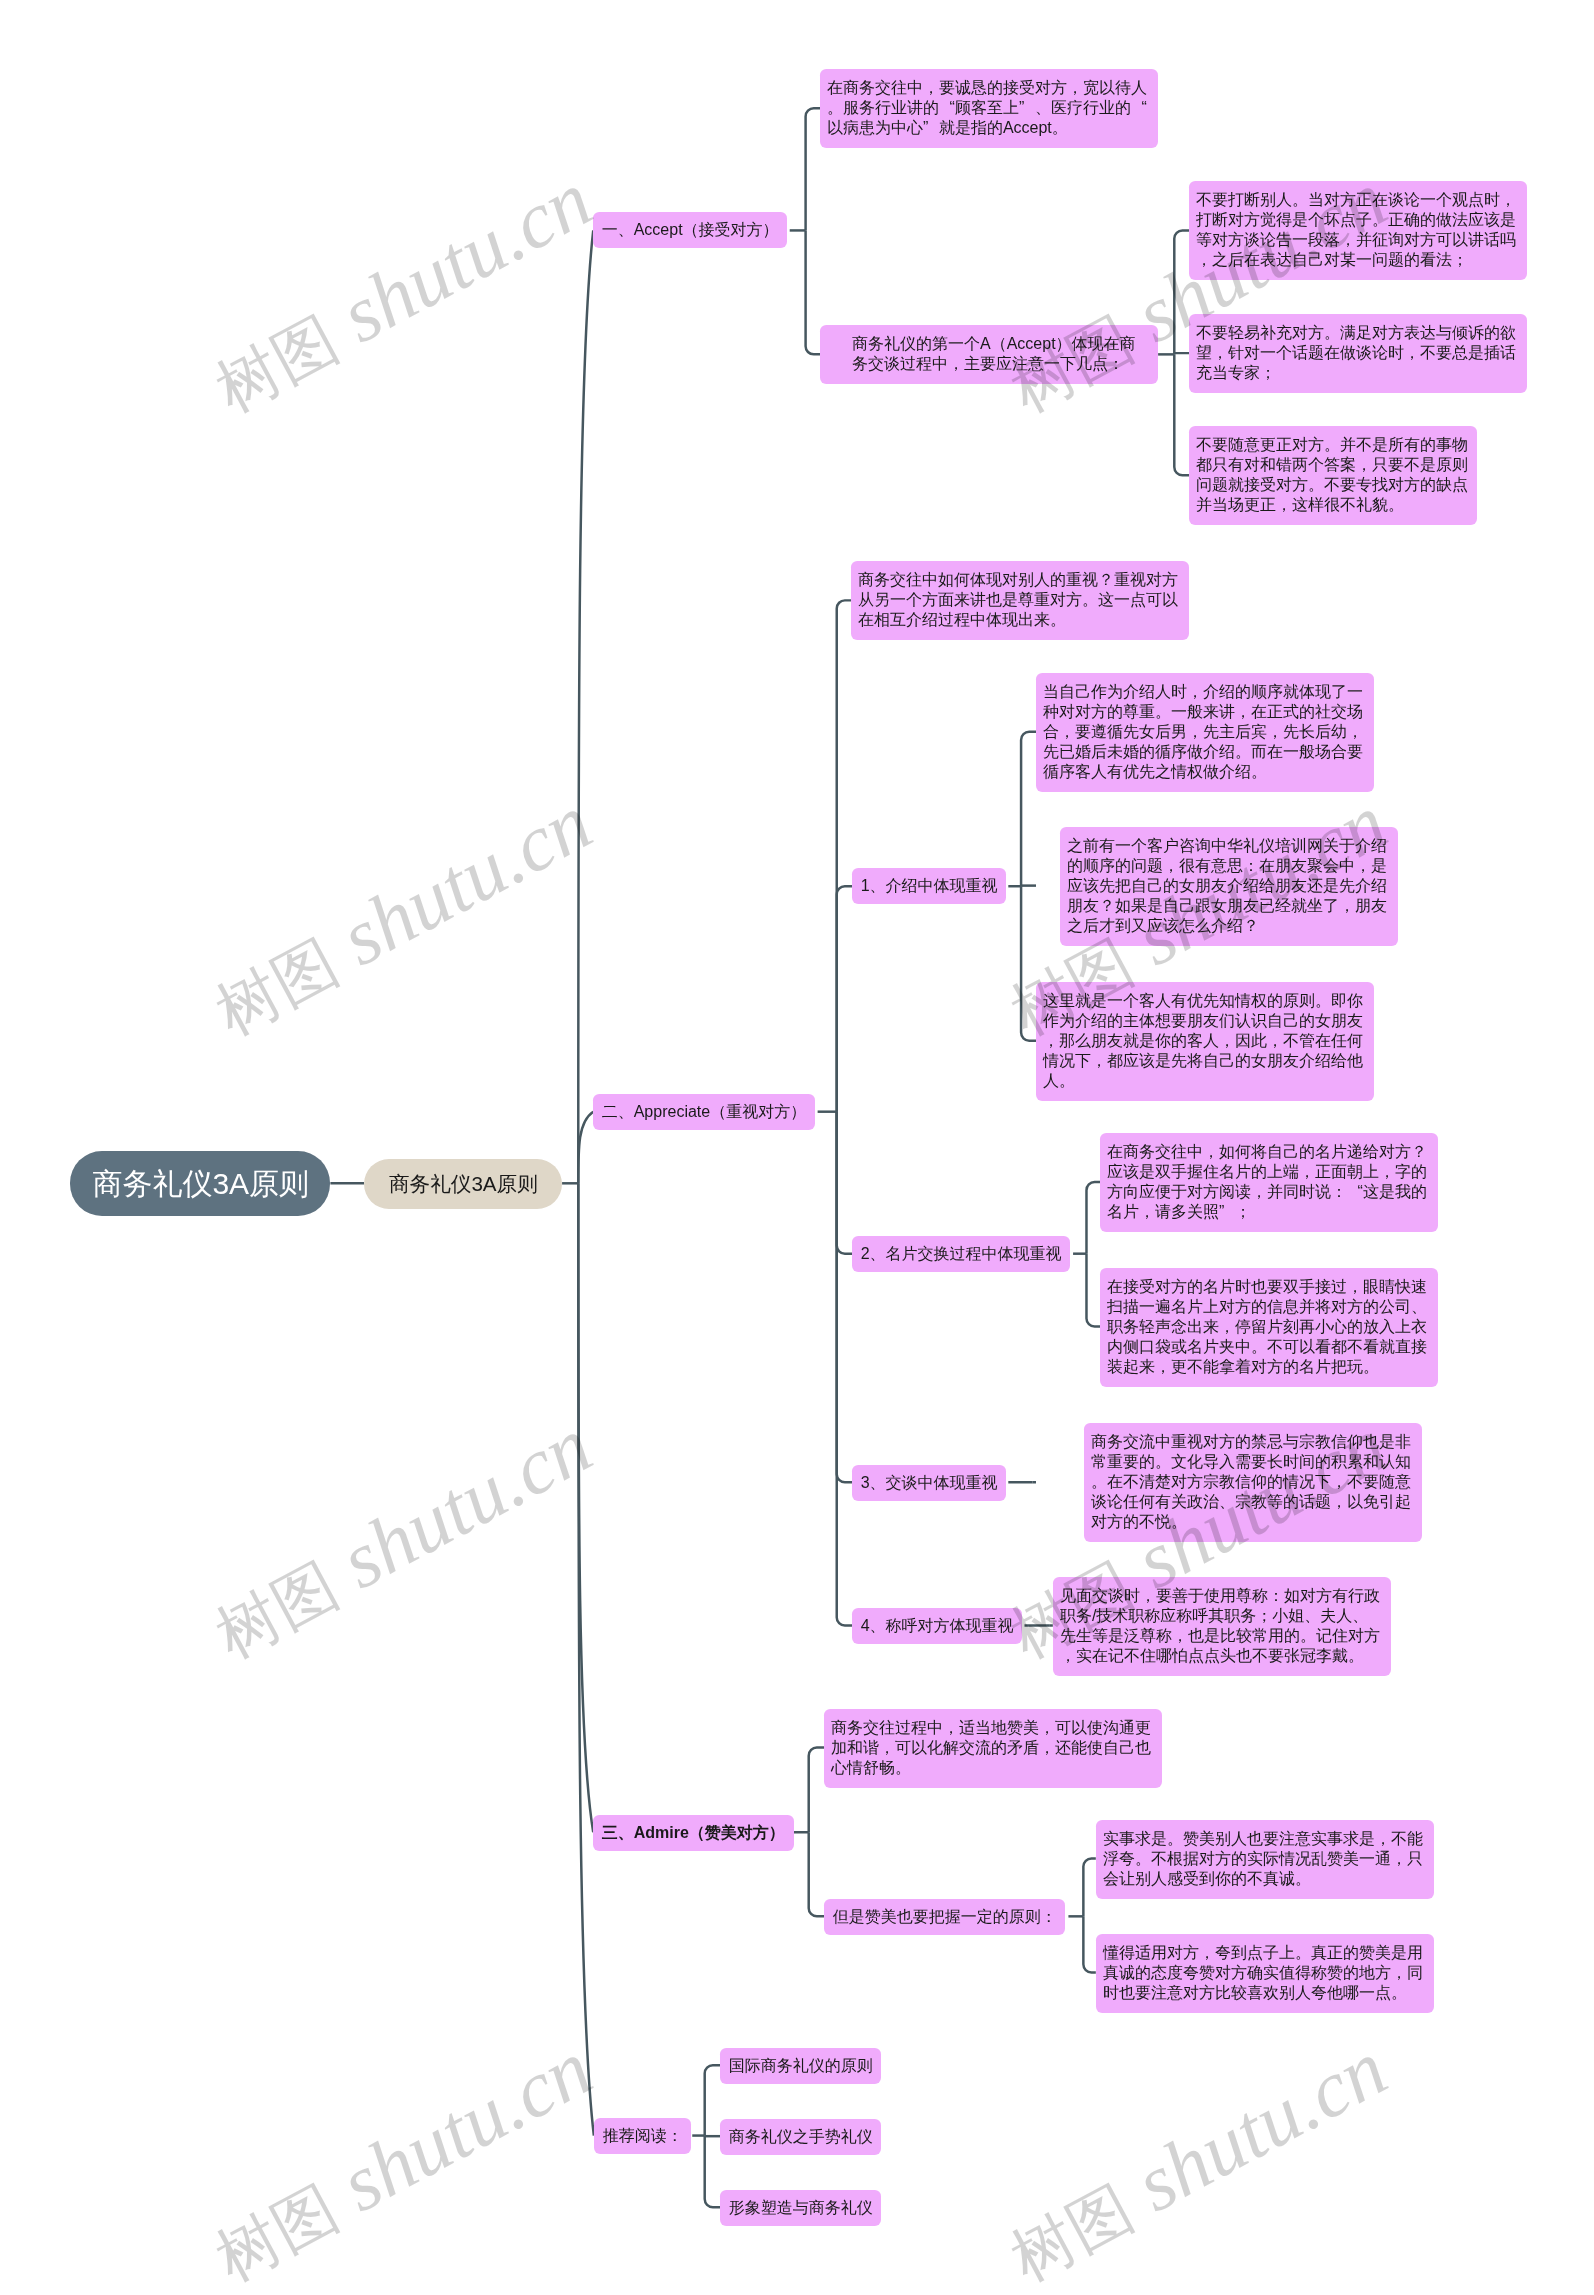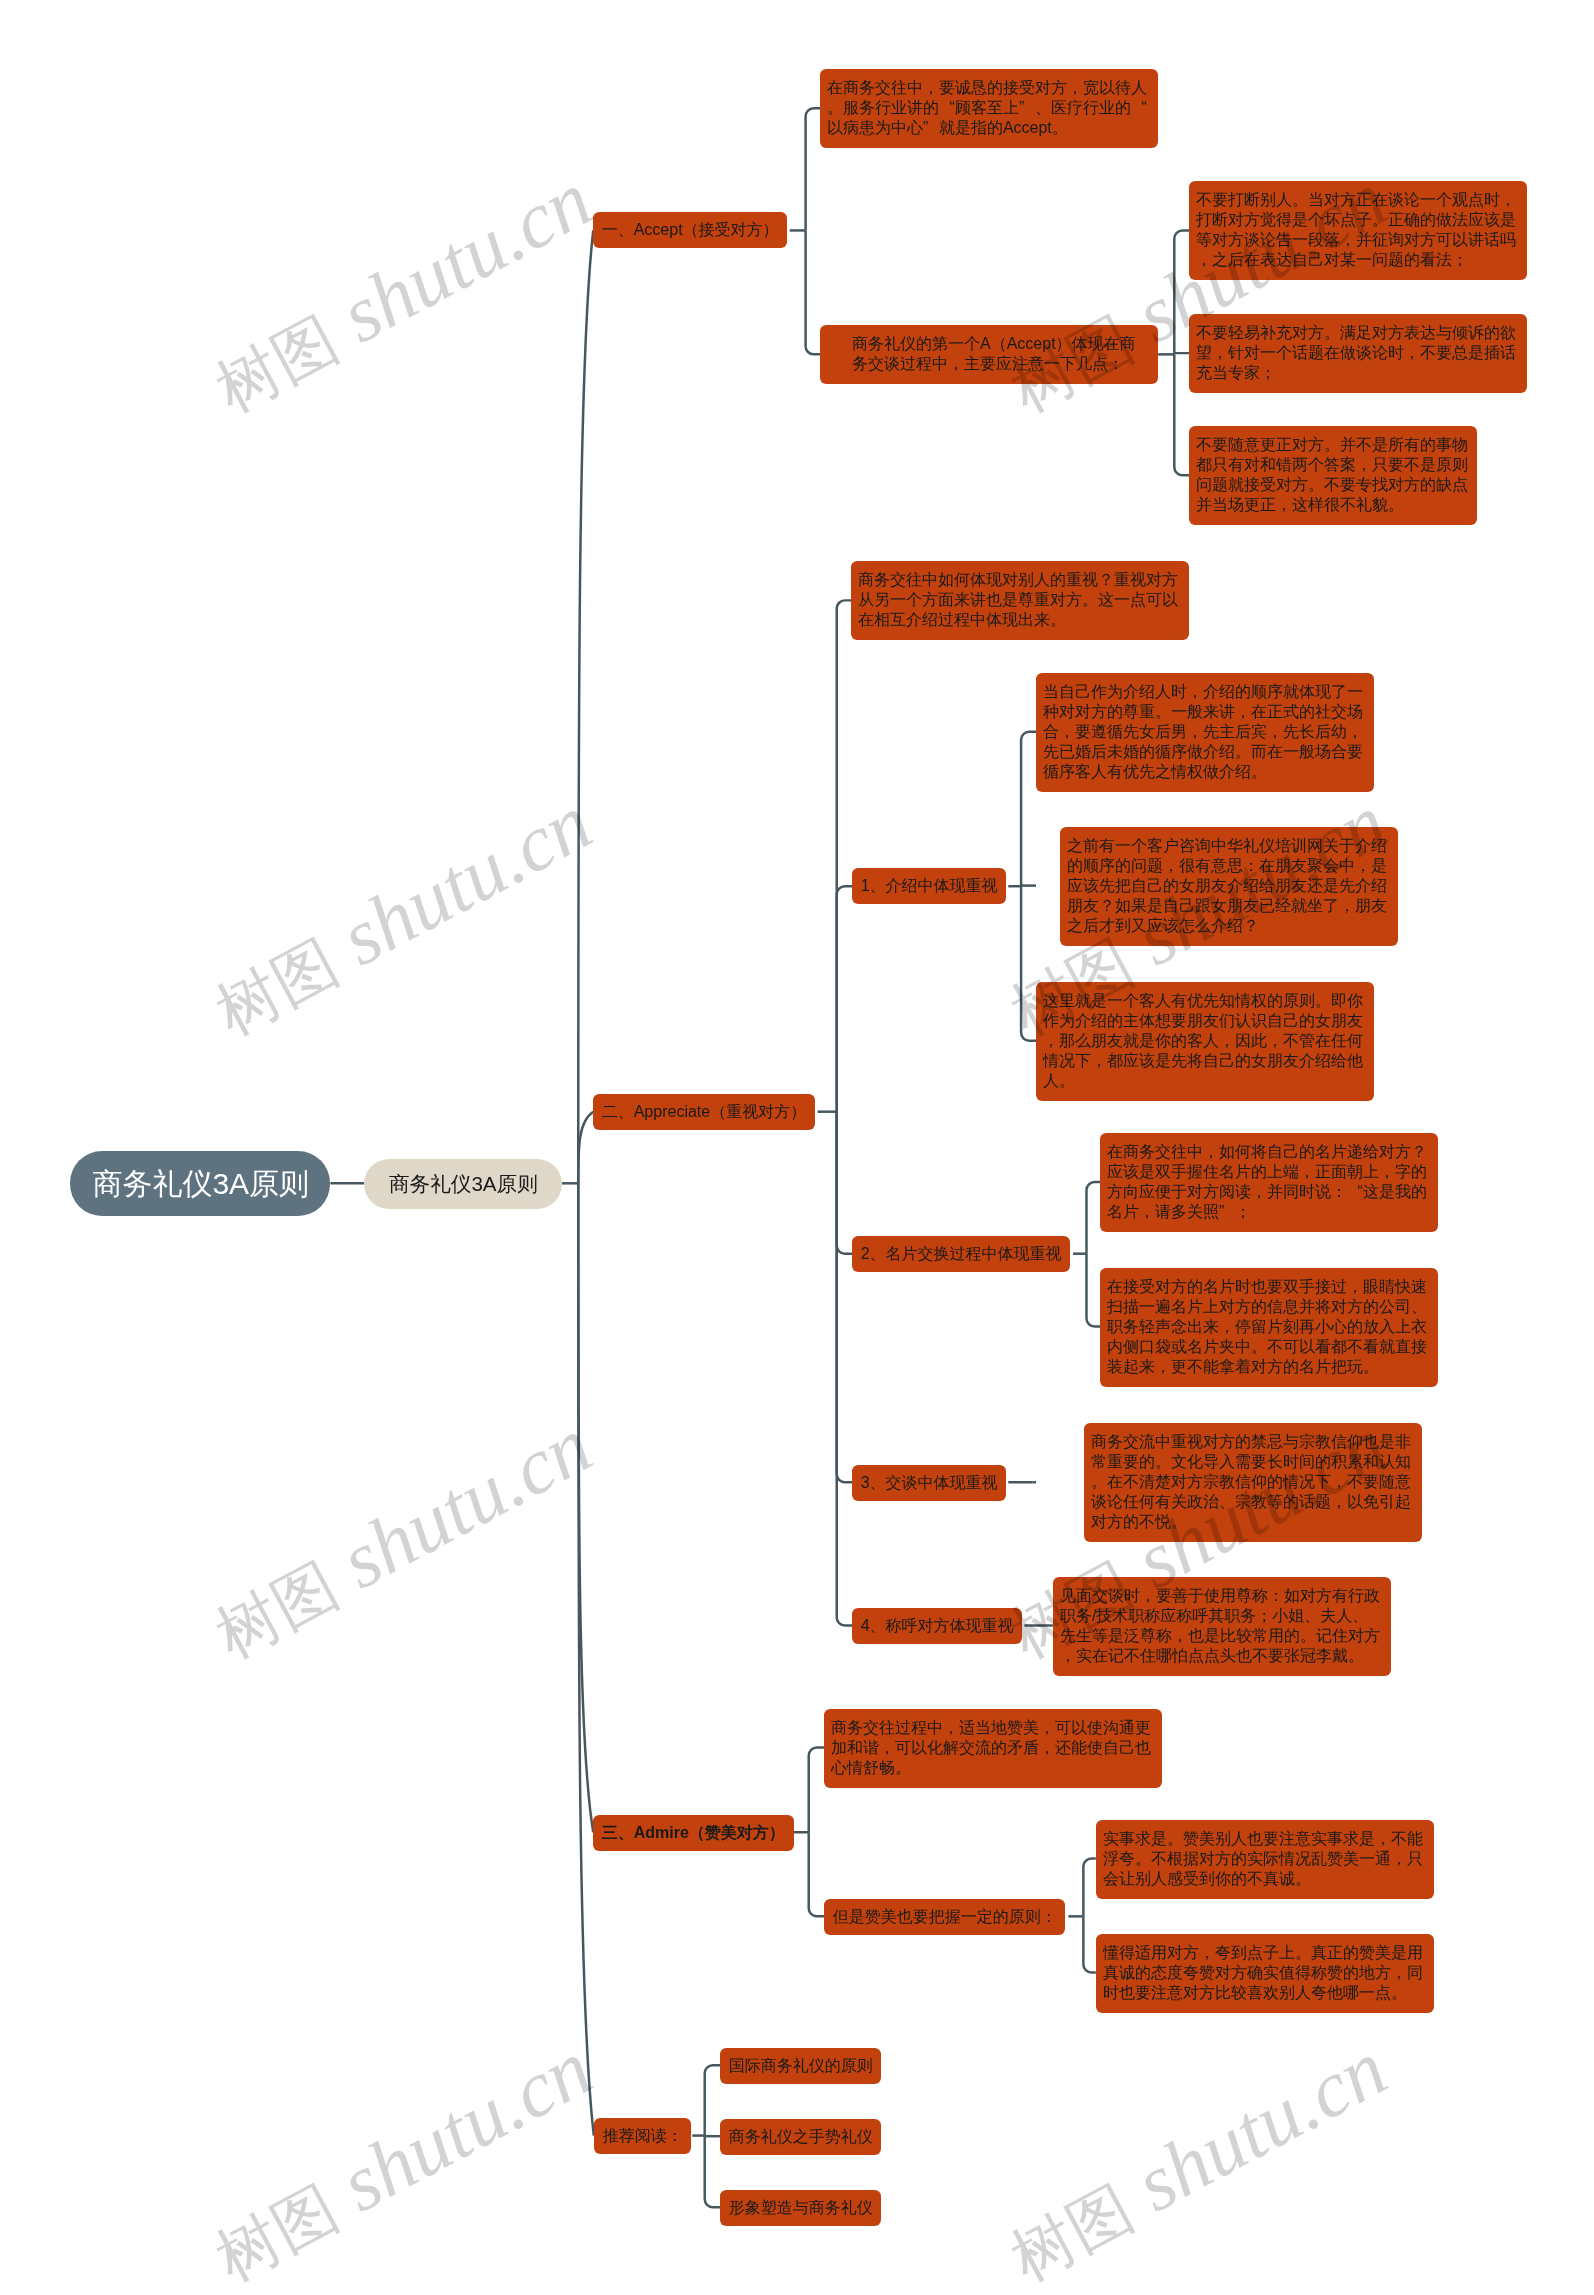--- a/index.html
+++ b/index.html
@@ -1,21 +1,21 @@
 <!DOCTYPE html>
 <html style="font-size:10px"><head>
 <meta charset="utf-8">
 <title>商务礼仪3A原则</title>
 <style>
   html,body{margin:0;padding:0;}
   body{width:1595px;height:2295px;overflow:hidden;background:#fff;
        font-family:"Liberation Sans",sans-serif;}
   #stage{position:relative;width:1595px;height:2295px;background:#fff;}
   #links{position:absolute;left:0;top:0;width:1595px;height:2295px;overflow:visible;}
-  .node{position:absolute;box-sizing:border-box;background:#c2410c;border-radius:6.2px;
+  .node{position:absolute;box-sizing:border-box;background:#f0abfc;border-radius:6.2px;
         color:#1A1A1A;font-size:16px;line-height:20px;padding:9.3px 6.9px;line-break:anywhere;}
   .ql{display:inline-block;width:16px;text-align:right;}
   .qr{display:inline-block;width:16px;text-align:left;}
   .node.lbl{padding:8px 8.7px;white-space:nowrap;width:auto;}
   .root{position:absolute;box-sizing:border-box;background:#5E7280;color:#FFFFFF;border-radius:32px;
         font-size:30px;line-height:65px;height:65px;padding:0 22.4px;white-space:nowrap;}
   .l1{position:absolute;box-sizing:border-box;background:#DFD7C8;color:#1A1A1A;border-radius:25px;
       font-size:20.6px;line-height:50px;height:50px;padding:0 25px;white-space:nowrap;}
   .wm{position:absolute;color:rgba(0,0,0,0.172);font-size:80px;font-style:italic;line-height:80px;
       font-family:"Liberation Serif",serif;white-space:nowrap;

